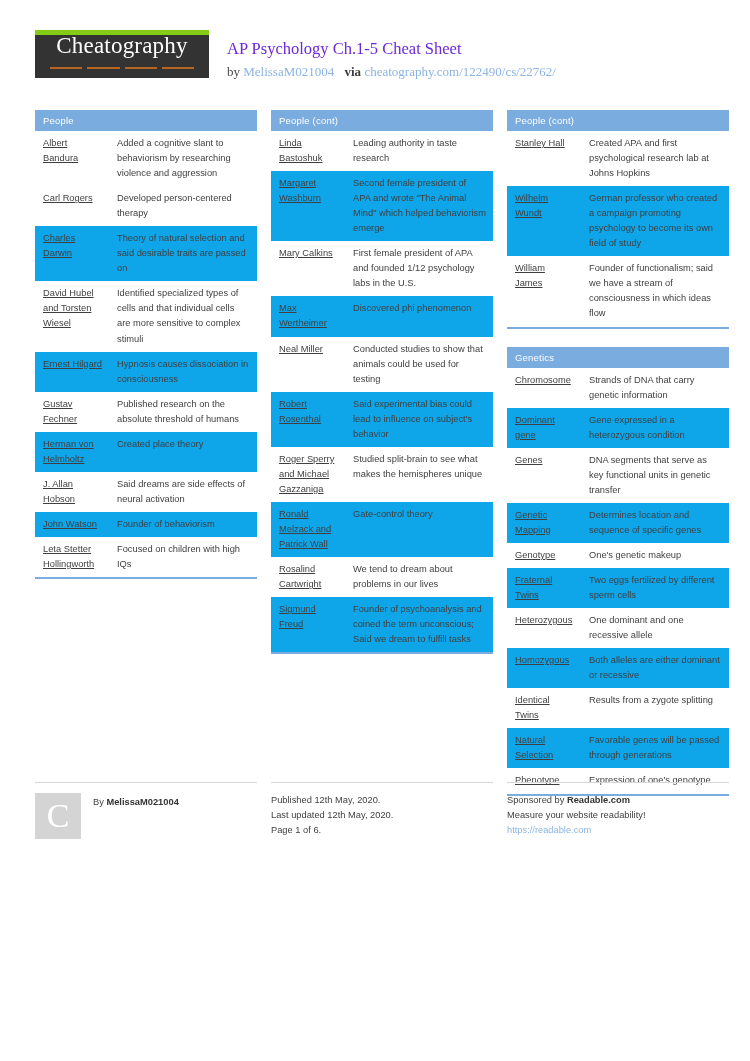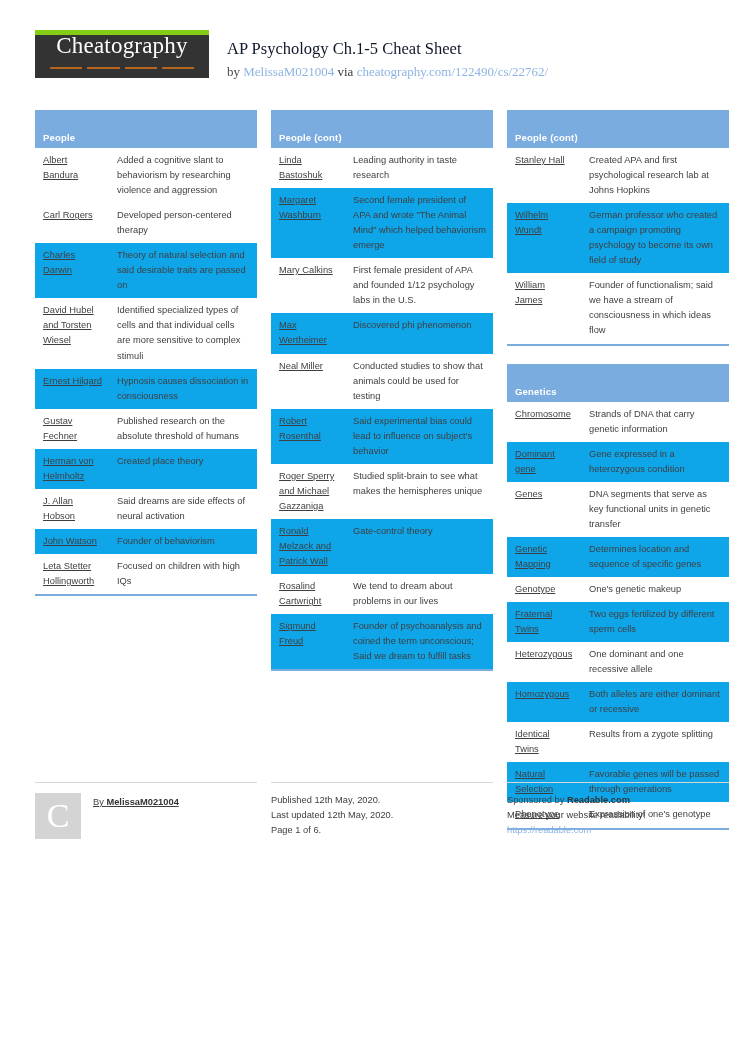--- a/index.html
+++ b/index.html
@@ -63,33 +63,33 @@
     background: #b5651d;
     flex: 1;
   }
   .header-titles {
     padding-left: 18px;
     padding-top: 8px;
   }
   .sheet-title {
     font-family: "Liberation Serif", serif;
     font-size: 16.5px;
-    color: #0f172a;
+    color: #6d28d9;
     font-weight: normal;
     line-height: 1.35;
   }
   .sheet-byline {
     font-family: "Liberation Serif", serif;
     font-size: 13px;
     color: #4a4a4a;
     line-height: 1.5;
     margin-top: 2px;
   }
   .sheet-byline .lnk { color: #8cb4e2; }
-  .sheet-byline .via { color: #3b3b3b; font-weight: normal; }
+  .sheet-byline .via { color: #3b3b3b; font-weight: bold; padding-left: 7px; }
 
   
   .columns {
     display: flex;
     gap: 14px;
     align-items: flex-start;
   }
   .column {
     width: 222px;
     flex: none;
@@ -101,22 +101,22 @@
     border-collapse: collapse;
     margin-bottom: 18px;
     border-bottom: 2px solid #7bace0;
     table-layout: fixed;
   }
   .cs-table caption {
     background: #7bace0;
     color: #ffffff;
     font-size: 9.5px;
     text-align: left;
-    padding: 22px 8px 5px 8px;
-    font-weight: bold;
+    padding: 5px 8px 5px 8px;
+    font-weight: normal;
     letter-spacing: 0.2px;
   }
   .cs-table td {
     font-size: 9.3px;
     line-height: 1.62;
     padding: 5px 7px 5px 8px;
     vertical-align: top;
     color: #3f3f3f;
     word-wrap: break-word;
   }
@@ -154,21 +154,21 @@
     background: #d4d4d4;
     color: #ffffff;
     font-family: "Liberation Serif", serif;
     font-size: 34px;
     display: flex;
     align-items: center;
     justify-content: center;
     flex: none;
     line-height: 1;
   }
-  .by-line { padding-top: 2px; text-decoration: underline; }
+  .by-line { padding-top: 2px; }
   .by-line b { color: #333333; }
   .foot-link {
     color: #8cb4e2;
     margin-top: 20px;
     display: block;
   }
   .foot-line { display: block; }
   .sponsor-name { color: #333333; font-weight: bold; }
 </style>
 </head>

